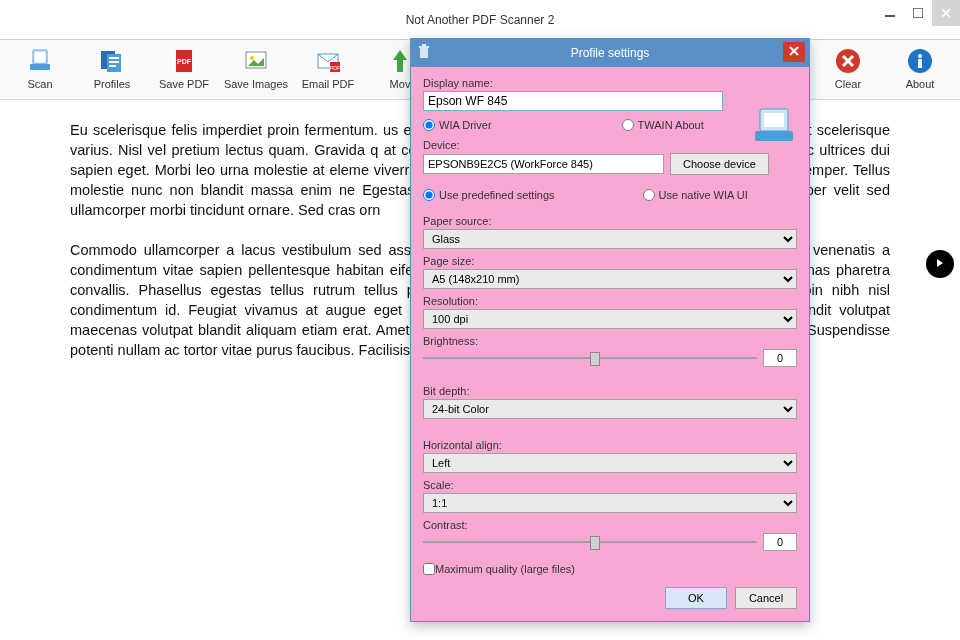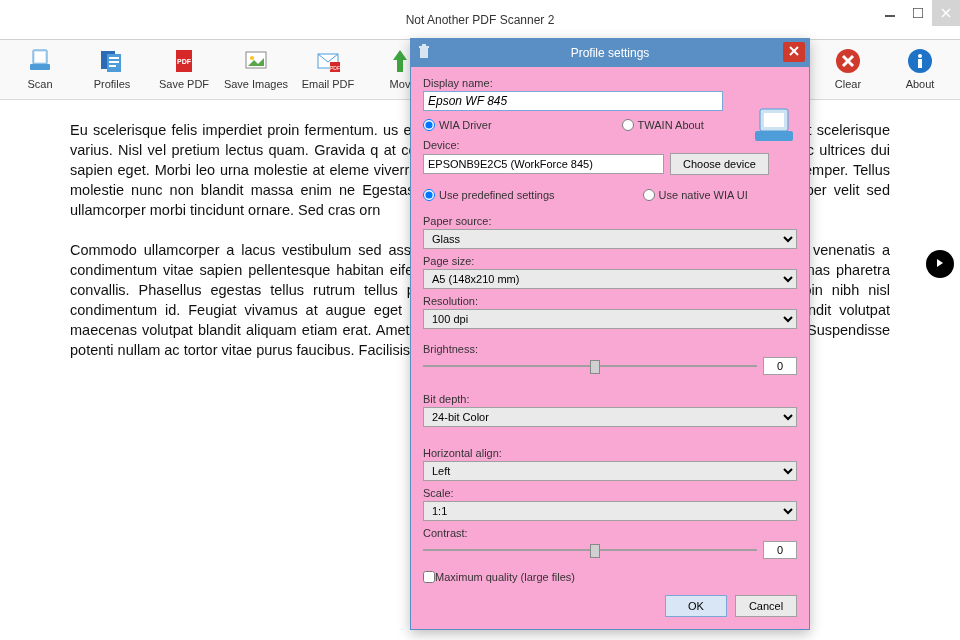--- a/index.html
+++ b/index.html
@@ -28,21 +28,21 @@
   .sidearrow { position: absolute; right: 6px; top: 250px; width: 28px; height: 28px; background: #000; border-radius: 14px; display: flex; align-items: center; justify-content: center; color: #fff; }
 
   
   .dialog { position: absolute; left: 410px; top: 38px; width: 400px; background: #f9a8d4; border: 1px solid #5a8fc6; box-shadow: 0 4px 12px rgba(0,0,0,0.25); }
   .dlg-title { height: 28px; background: #5a8fc6; color: #fff; display: flex; align-items: center; justify-content: center; position: relative; font-size: 12px; }
   .dlg-title .dlg-icon-left { position: absolute; left: 6px; top: 5px; }
   .dlg-close { position: absolute; right: 4px; top: 3px; width: 22px; height: 20px; background: #cf3a2c; display: flex; align-items: center; justify-content: center; color: #fff; border-radius: 2px; cursor: pointer; }
   .dlg-body { padding: 10px 12px 12px 12px; font-size: 11px; color: #333; }
   .row { margin-bottom: 4px; }
   .lbl { display: block; margin-bottom: 2px; color: #333; }
-  .textinput { width: 300px; height: 20px; border: 1px solid #7aa7d6; padding: 1px 4px; font-size: 12px; background: #fff; font-style: italic; }
+  .textinput { width: 300px; height: 20px; border: 1px solid #7aa7d6; padding: 1px 4px; font-size: 12px; background: #fff; }
   .radio-row { display: flex; gap: 40px; align-items: center; margin: 8px 0; }
   .radio-row.wide { justify-content: flex-start; }
   .radio-item { display: flex; align-items: flex-start; gap: 4px; }
   input[type=radio], input[type=checkbox] { width: 12px; height: 12px; }
   .device-row { display: flex; gap: 6px; align-items: center; }
   .device-input { width: 241px; height: 20px; border: 1px solid #a0a0a0; padding: 2px 4px; font-size: 11px; background: #fff; }
   .btn { height: 22px; padding: 0 12px; border: 1px solid #a0a0a0; background: #eaeaea; font-size: 11px; cursor: pointer; }
   .btn.primary { background: #d8e6f5; border: 1px solid #7aa7d6; min-width: 62px; }
   .btn.std { min-width: 62px; }
   .twocol { display: flex; gap: 18px; margin-top: 14px; flex-direction: column; }
@@ -256,21 +256,21 @@
       <div class="col">
         <label class="lbl">Paper source:</label>
         <select class="sel"><option>Glass</option></select>
 
         <label class="lbl" style="margin-top:6px;">Page size:</label>
         <select class="sel"><option>A5 (148x210 mm)</option></select>
 
         <label class="lbl" style="margin-top:6px;">Resolution:</label>
         <select class="sel"><option>100 dpi</option></select>
 
-        <label class="lbl" style="margin-top:14px;">Brightness:</label>
+        <label class="lbl" style="margin-top:6px;">Brightness:</label>
         <div class="slider-row">
           <div class="slider">
             <div class="slider-track"></div>
             <div class="slider-thumb" style="left:50%;"></div>
           </div>
           <input class="numbox" type="text" value="0" style="">
         </div>
       </div>
 
       <div class="col">

